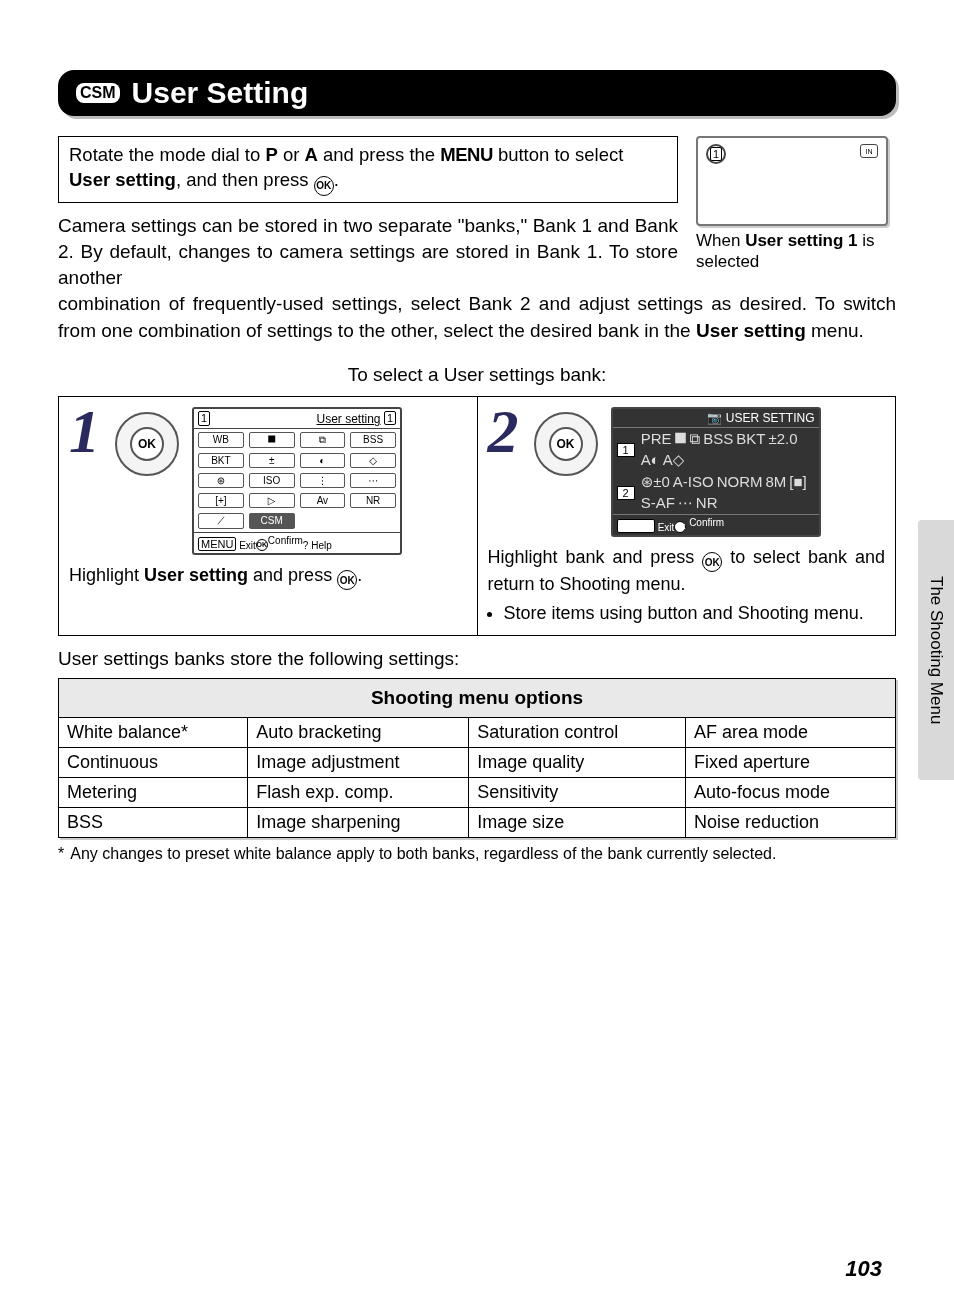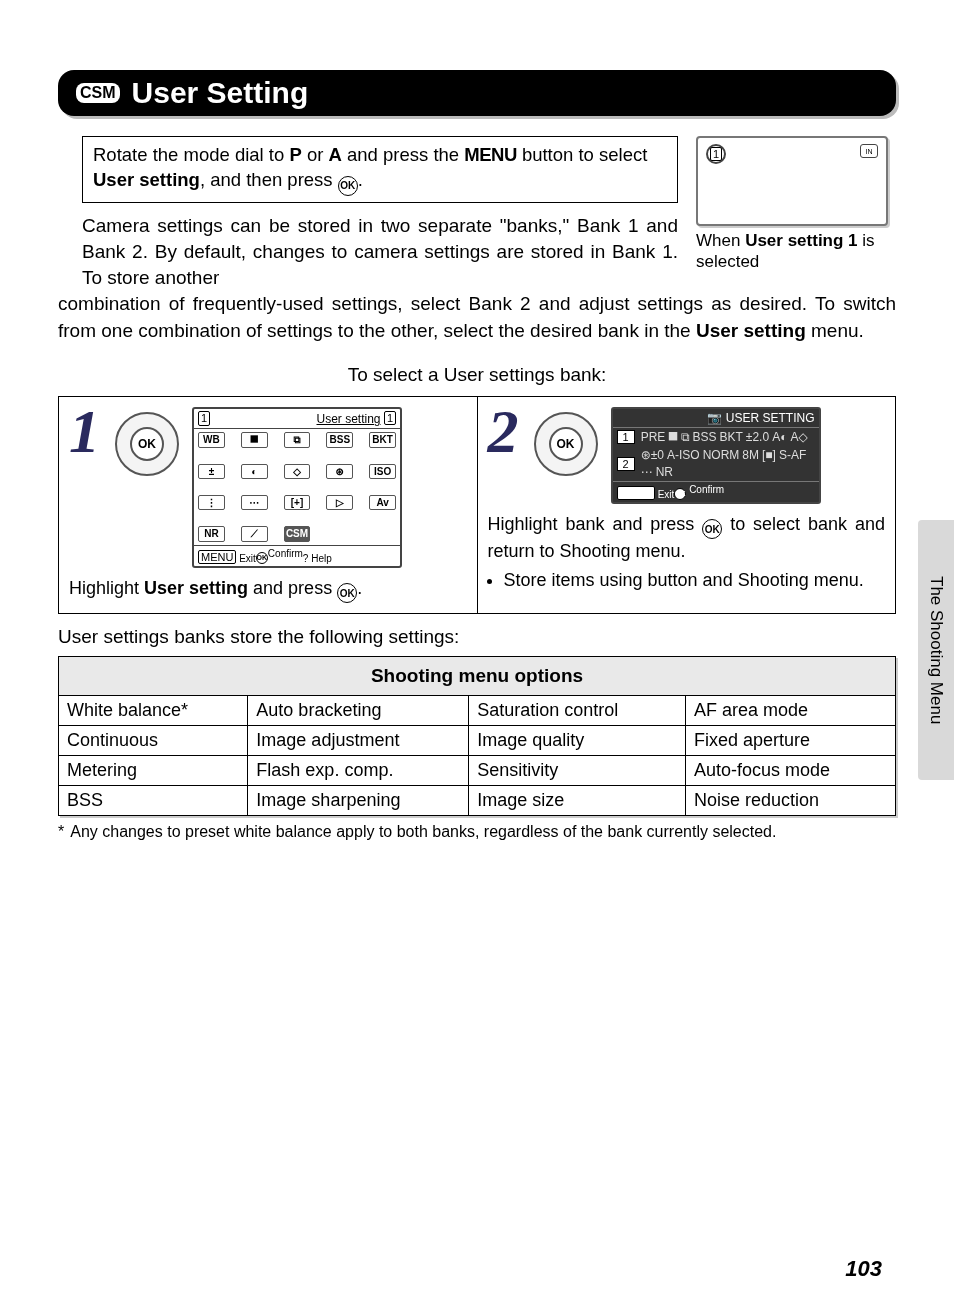--- a/index.html
+++ b/index.html
@@ -36,21 +36,21 @@
     align-items: center;
     justify-content: center;
     background: #fff;
     color: #000;
     border-radius: 8px;
     font-size: 16px;
     font-weight: bold;
     padding: 1px 4px;
     height: 20px;
   }
-  .intro-row { display: flex; gap: 18px; margin-left: 24px; }
+  .intro-row { display: flex; gap: 18px; }
   .intro-left { flex: 1; }
   .instr-box {
     border: 1.5px solid #000;
     padding: 6px 10px;
     margin-bottom: 10px;
     font-size: 18.5px;
     line-height: 1.35;
   }
   .instr-box b { font-weight: bold; }
   .menu-word { font-family: Arial Narrow, Arial, sans-serif; font-weight: bold; letter-spacing: -0.5px; }
@@ -120,26 +120,26 @@
     position: absolute; top: 20px; left: 20px; background:#fff;
     display:flex;align-items:center;justify-content:center;font-size:12px;font-weight:bold;
   }
   .mini-screen {
     width: 210px; border: 2px solid #444; border-radius: 3px;
     font-size: 12px; background:#fff;
   }
   .mini-screen.dark { background:#333; color:#fff; width:210px;}
   .ms-hdr { display:flex; justify-content:space-between; padding:2px 4px; border-bottom:1px solid #444; font-size:12px;}
   .ms-body { padding:3px 4px; }
-  .ms-grid { display:grid; grid-template-columns: repeat(5, 1fr); gap:16px; font-size:10px;font-weight:bold;}
+  .ms-grid { display:grid; grid-template-columns: repeat(4, 1fr); gap:5px; font-size:10px;}
   .ms-grid span { border:1px solid #555; border-radius:2px; text-align:center; padding:1px 0; }
   .ms-ftr { display:flex; border-top:1px solid #444; padding:2px 4px; font-size:10px;align-items:flex-end;}
   .ms-bank-row { display:flex; gap:6px; padding:2px 4px; align-items:center;}
   .ms-bank-box { background:#fff; color:#000; border:1px solid #000; padding:0 5px; font-size:11px;}
-  .ms-icon-strip { display:flex; flex-wrap:wrap; gap:3px; font-size:12px; }
+  .ms-icon-strip { display:flex; flex-wrap:wrap; gap:3px; font-size:15px; }
   .ms-icon-strip span { color:#ddd; }
   .step-text { font-size: 18px; line-height: 1.35; margin-top: 8px; text-align: justify;}
   .step-text ul { margin:4px 0 0 0; padding-left: 16px;}
   .table-intro { font-size: 19px; margin: 12px 0 8px 0; }
   table.opt {
     width: 100%; border-collapse: collapse; font-size: 18px;
     box-shadow: 2px 2px 0 #ccc;
   }
   table.opt th {
     background: #e9e9e9; border: 1.5px solid #000; padding: 8px 8px; font-weight: bold; font-size: 19px;

